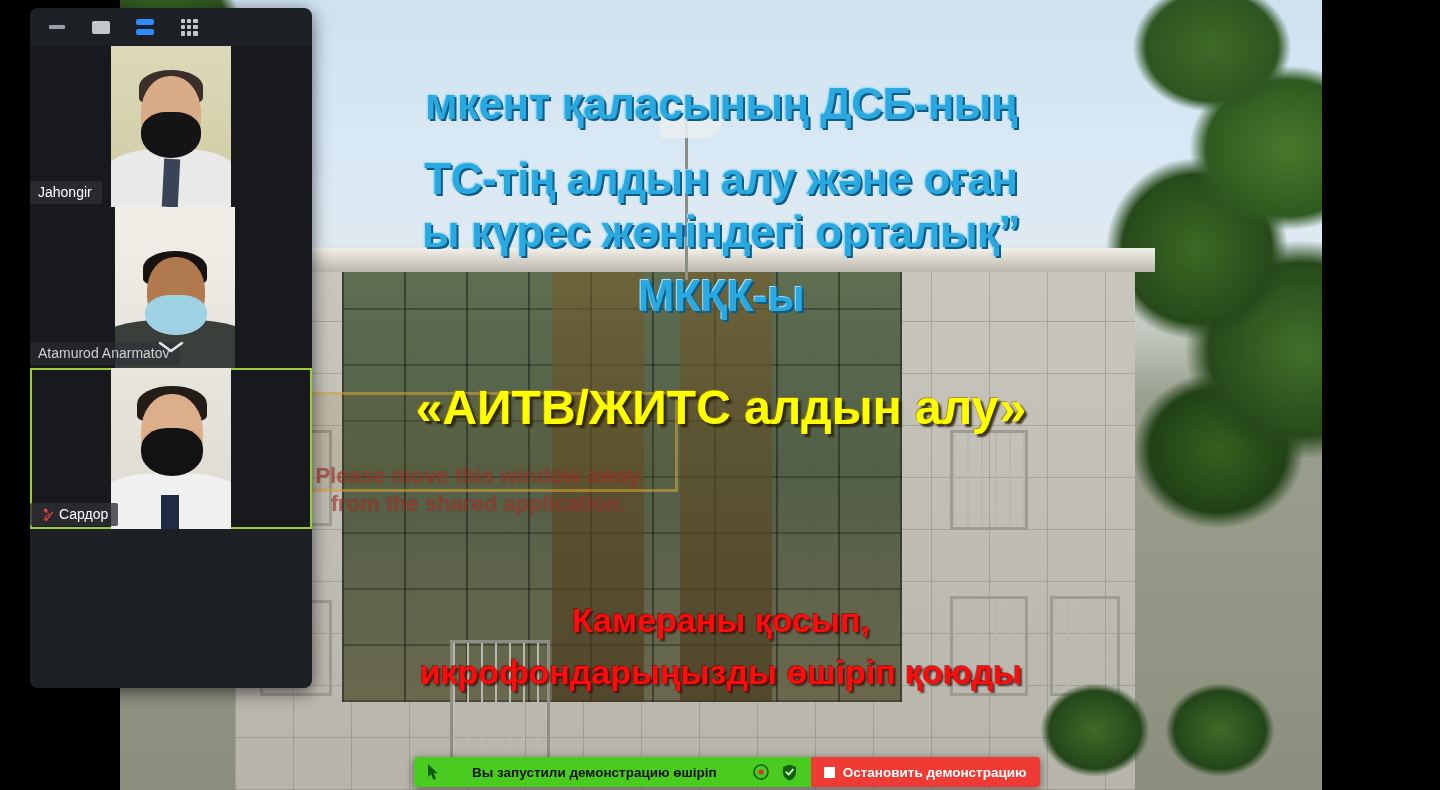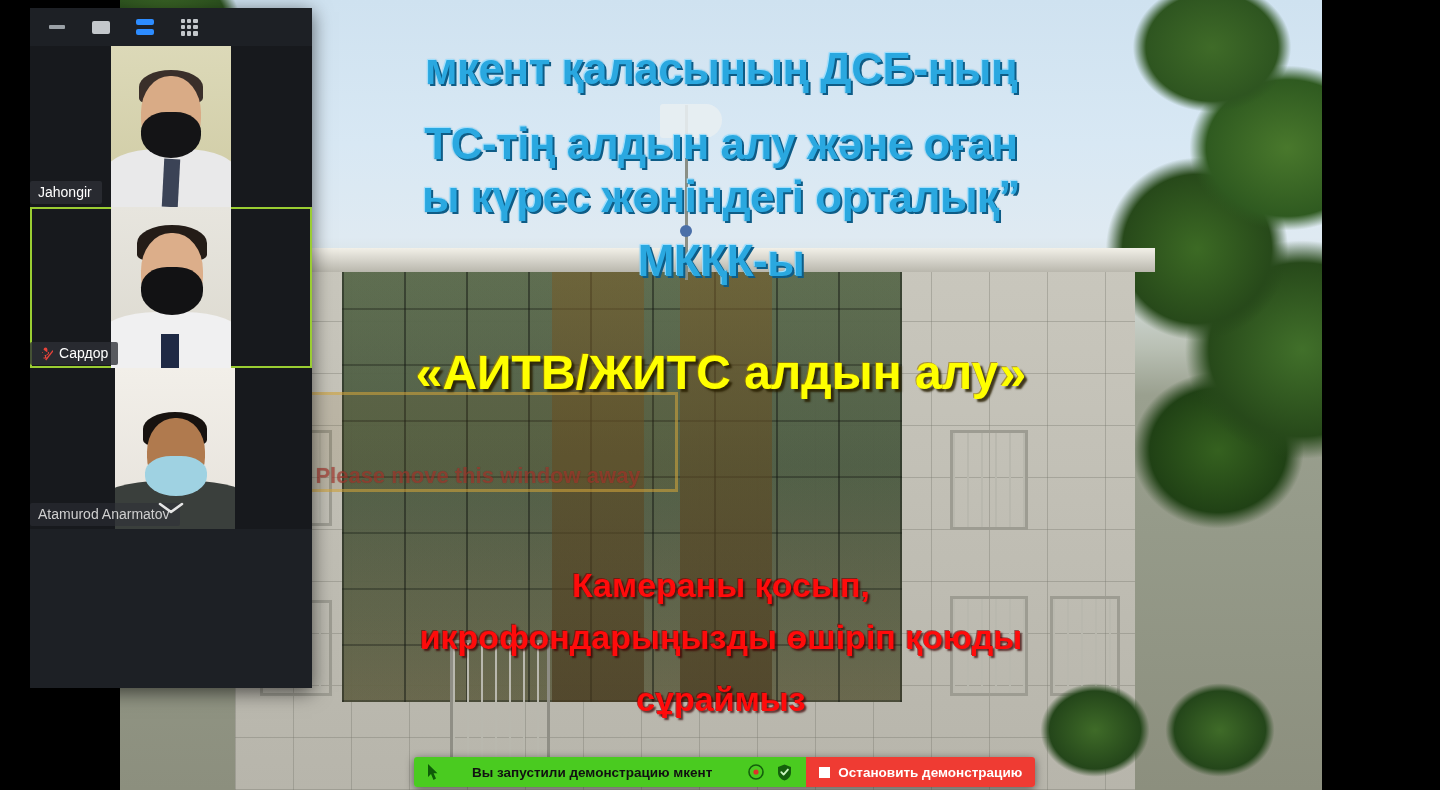--- a/index.html
+++ b/index.html
@@ -75,21 +75,21 @@
   .shrub {
     position:absolute; bottom:0; height:120px; width:140px;
     background: radial-gradient(ellipse 70px 60px at 50% 50%, #3f6b28 0%, #24461a 65%, rgba(36,70,26,0) 78%);
   }
 
   
   .slide-text { position: absolute; inset: 0; }
   .slide-line {
     position: absolute; width: 100%; text-align: center;
     font-family: "Liberation Sans", "DejaVu Sans", sans-serif;
-    white-space: nowrap; line-height: 1.05;
+    white-space: nowrap; line-height: 1.05; margin-top: 35px;
   }
   .blue-head {
     color: #2aa8e0; font-weight: 700; font-size: 44px;
     text-shadow: 2px 2px 0 #0e5c86, -1px -1px 0 #9fe0ff, 0 0 2px #1d7fae;
     letter-spacing: -0.5px;
   }
   .yellow-head {
     color: #ffff00; font-weight: 700; font-size: 48px;
     text-shadow: 3px 3px 2px rgba(40,30,0,.85), -1px -1px 0 rgba(160,130,0,.7);
   }
@@ -106,21 +106,21 @@
   .watermark-text {
     position: absolute; left: 148px; top: 462px; width: 420px;
     text-align: center; color: rgba(196,60,50,.55);
     font-size: 22px; font-weight: 700; line-height: 1.25;
     text-shadow: 0 0 1px rgba(0,0,0,.3);
   }
 
   
   .participants {
     position: absolute; left: 30px; top: 8px; width: 282px; height: 680px;
-    background: #1d2025; border-radius: 0; overflow: hidden;
+    background: #1d2025; border-radius: 8px; overflow: hidden;
     box-shadow: 0 4px 18px rgba(0,0,0,.6);
   }
   .win-bar { height: 38px; display: flex; align-items: center; gap: 22px; padding: 0 16px; }
   .wb-btn { width: 22px; height: 22px; display: flex; align-items: center; justify-content: center; cursor: pointer; }
   .ic-min { width: 16px; height: 4px; background: #9aa0a6; border-radius: 1px; }
   .ic-max { width: 18px; height: 13px; background: #c3c7cb; border-radius: 2px; }
   .ic-speaker { width: 18px; height: 16px; display:flex; flex-direction:column; justify-content:space-between; }
   .ic-speaker i { display:block; height: 6px; background:#2d8cff; border-radius:2px; }
   .ic-grid { width: 17px; height: 17px; display:grid; grid-template-columns:repeat(3,1fr); grid-template-rows:repeat(3,1fr); gap:2px; }
   .ic-grid i { display:block; background:#c3c7cb; border-radius:1px; }
@@ -208,33 +208,33 @@
     <div class="win" style="left:830px; top:596px; width:78px; height:100px;"></div>
     <div class="win" style="left:930px; top:596px; width:70px; height:100px;"></div>
     <div class="win" style="left:330px; top:640px; width:100px; height:120px; border-color:#8f8e85;"></div>
 
     <div class="shrub" style="left:905px;"></div>
     <div class="shrub" style="left:1010px; width:180px;"></div>
 
     <div class="watermark-box"></div>
     <div class="watermark-text">
       <div>Please move this window away</div>
+      <div>from the shared application.</div>
     </div>
 
     <div class="slide-text">
       <div class="slide-line blue-head" style="top:46px;">мкент қаласының ДСБ-ның</div>
       <div class="slide-line blue-head" style="top:121px;">ТС-тің алдын алу және оған</div>
       <div class="slide-line blue-head" style="top:238px;">МКҚК-ы</div>
       <div class="slide-line blue-head" style="top:174px;">ы күрес жөніндегі орталық”</div>
 
       <div class="slide-line yellow-head" style="top:348px;">«АИТВ/ЖИТС алдын алу»</div>
 
       <div class="slide-line red-head" style="top:568px;">Камераны қосып,</div>
       <div class="slide-line red-head" style="top:620px;">икрофондарыңызды өшіріп қоюды</div>
-      <div class="slide-line red-head" style="top:682px;">сұраймыз</div>
     </div>
   </div>
 
   <div class="letterbox-l"></div>
   <div class="letterbox-r"></div>
 
   <div class="participants">
 
     <div class="win-bar">
       <div class="wb-btn">
@@ -282,20 +282,38 @@
             <div class="p-head" style="left:30px; top:30px; width:60px; height:76px; background:#d9ab86;"></div>
             <div class="p-mask" style="left:30px; top:66px; width:60px; height:46px; background:#141416;"></div>
           </div>
         </div>
         <div class="namebar">
           <span class="nm">Jahongir</span>
         </div>
       </div>
 
 
+      <div class="tile">
+        <div class="cam" style="left:85px; width:120px;">
+          <div class="person">
+            <div class="p-bg" style="background:linear-gradient(180deg,#f2efe9,#e6e2db);"></div>
+            <div class="p-torso" style="left:-14px; bottom:0; width:150px; height:48px; background:#3a3f3c;"></div>
+            <div class="p-hair" style="left:28px; top:44px; width:64px; height:34px; background:#17120f;"></div>
+            <div class="p-head" style="left:32px; top:50px; width:58px; height:70px; background:#b07a4e;"></div>
+            <div class="p-mask" style="left:30px; top:88px; width:62px; height:40px; background:#9fd2e2;"></div>
+          </div>
+        </div>
+        <div class="namebar" style="background:rgba(45,48,54,.55);">
+          <span class="nm" style="color:#cfcfcf;">Atamurod Anarmatov</span>
+        </div>
+        <svg class="scroll-chevron" viewBox="0 0 26 14">
+          <path d="M2 3 L13 11 L24 3" fill="none" stroke="#e6e6e6" stroke-width="2.6" stroke-linecap="round" stroke-linejoin="round"></path>
+        </svg>
+      </div>
+
       <div class="tile active">
         <div class="cam">
           <div class="person">
             <div class="p-bg" style="background:linear-gradient(180deg,#e7e5de,#dcd9cf);"></div>
             <div class="p-torso" style="left:-10px; bottom:0; width:140px; height:56px; background:#f0f0f1;"></div>
             <div class="p-tie" style="left:50px; bottom:0; width:18px; height:34px; background:#1f2a45;"></div>
             <div class="p-hair" style="left:26px; top:18px; width:70px; height:36px; background:#241c17;"></div>
             <div class="p-head" style="left:30px; top:26px; width:62px; height:78px; background:#dcae8a;"></div>
             <div class="p-mask" style="left:30px; top:60px; width:62px; height:48px; background:#121214;"></div>
           </div>
@@ -303,49 +321,31 @@
         <div class="namebar">
           <svg class="mic-muted" viewBox="0 0 24 24">
             <path fill="#e8433a" d="M12 3a3 3 0 0 1 3 3v5.2l-6 -4.4V6a3 3 0 0 1 3-3z"></path>
             <path fill="#e8433a" d="M6.2 10.5H7.8a4.2 4.2 0 0 0 .5 2l-1.3-1a5.9 5.9 0 0 1-.8-1zM16.2 10.5h1.6a5.8 5.8 0 0 1-4.9 5.6V19h2.4v1.6H8.7V19h2.5v-2.9a5.6 5.6 0 0 1-1.7-.5l1.7-.6a4.2 4.2 0 0 0 5-4.5z"></path>
             <rect fill="#e8433a" x="3.4" y="18.1" width="19" height="2.1" transform="rotate(-52 12 12)"></rect>
           </svg>
           <span class="nm">Сардор</span>
         </div>
       </div>
 
-      <div class="tile">
-        <div class="cam" style="left:85px; width:120px;">
-          <div class="person">
-            <div class="p-bg" style="background:linear-gradient(180deg,#f2efe9,#e6e2db);"></div>
-            <div class="p-torso" style="left:-14px; bottom:0; width:150px; height:48px; background:#3a3f3c;"></div>
-            <div class="p-hair" style="left:28px; top:44px; width:64px; height:34px; background:#17120f;"></div>
-            <div class="p-head" style="left:32px; top:50px; width:58px; height:70px; background:#b07a4e;"></div>
-            <div class="p-mask" style="left:30px; top:88px; width:62px; height:40px; background:#9fd2e2;"></div>
-          </div>
-        </div>
-        <div class="namebar" style="background:rgba(45,48,54,.55);">
-          <span class="nm" style="color:#cfcfcf;">Atamurod Anarmatov</span>
-        </div>
-        <svg class="scroll-chevron" viewBox="0 0 26 14">
-          <path d="M2 3 L13 11 L24 3" fill="none" stroke="#e6e6e6" stroke-width="2.6" stroke-linecap="round" stroke-linejoin="round"></path>
-        </svg>
-      </div>
-
     </div>
   </div>
 
   <div class="share-bar">
     <div class="sb-green">
       <div class="sb-arrow">
         <svg width="15" height="18" viewBox="0 0 15 18">
           <path d="M3 1 L3 14 L6 11 L8.5 17 L11 15.6 L8.6 10.2 L12.5 10.2 Z" fill="#0f5c08"></path>
         </svg>
       </div>
-      <div class="sb-label">Вы запустили демонстрацию мкент</div>
+      <div class="sb-label">Вы запустили демонстрацию өшіріп</div>
       <div class="sb-icons">
         <svg width="16" height="16" viewBox="0 0 16 16">
           <circle cx="8" cy="8" r="7" fill="none" stroke="#14600c" stroke-width="1.6"></circle>
           <circle cx="8" cy="8" r="2.6" fill="#e0302a"></circle>
         </svg>
         <svg width="15" height="17" viewBox="0 0 15 17">
           <path d="M7.5 0.6 L14 3 V8.4 C14 12.4 11.1 15.3 7.5 16.5 C3.9 15.3 1 12.4 1 8.4 V3 Z" fill="#14600c"></path>
           <path d="M4.3 8.2 L6.6 10.6 L10.9 5.6" fill="none" stroke="#c9f5bf" stroke-width="1.9" stroke-linecap="round" stroke-linejoin="round"></path>
         </svg>
       </div>

